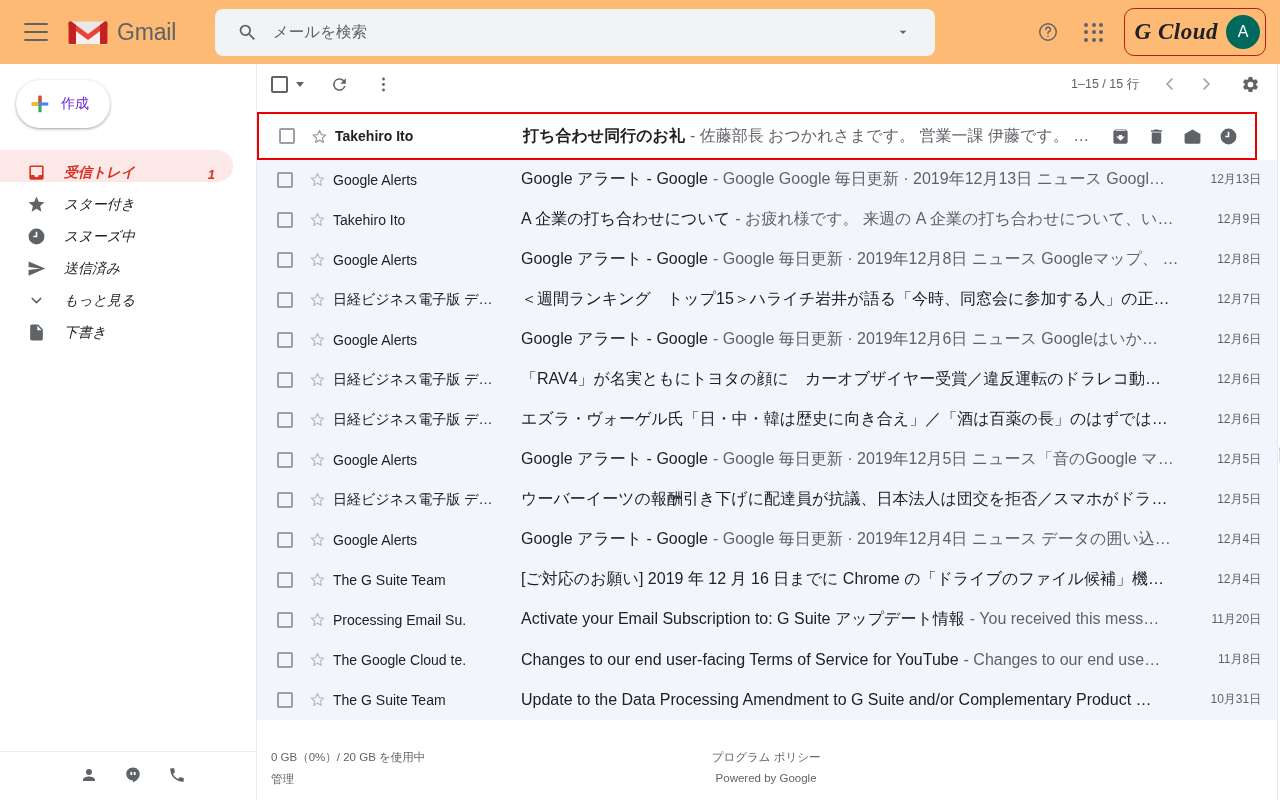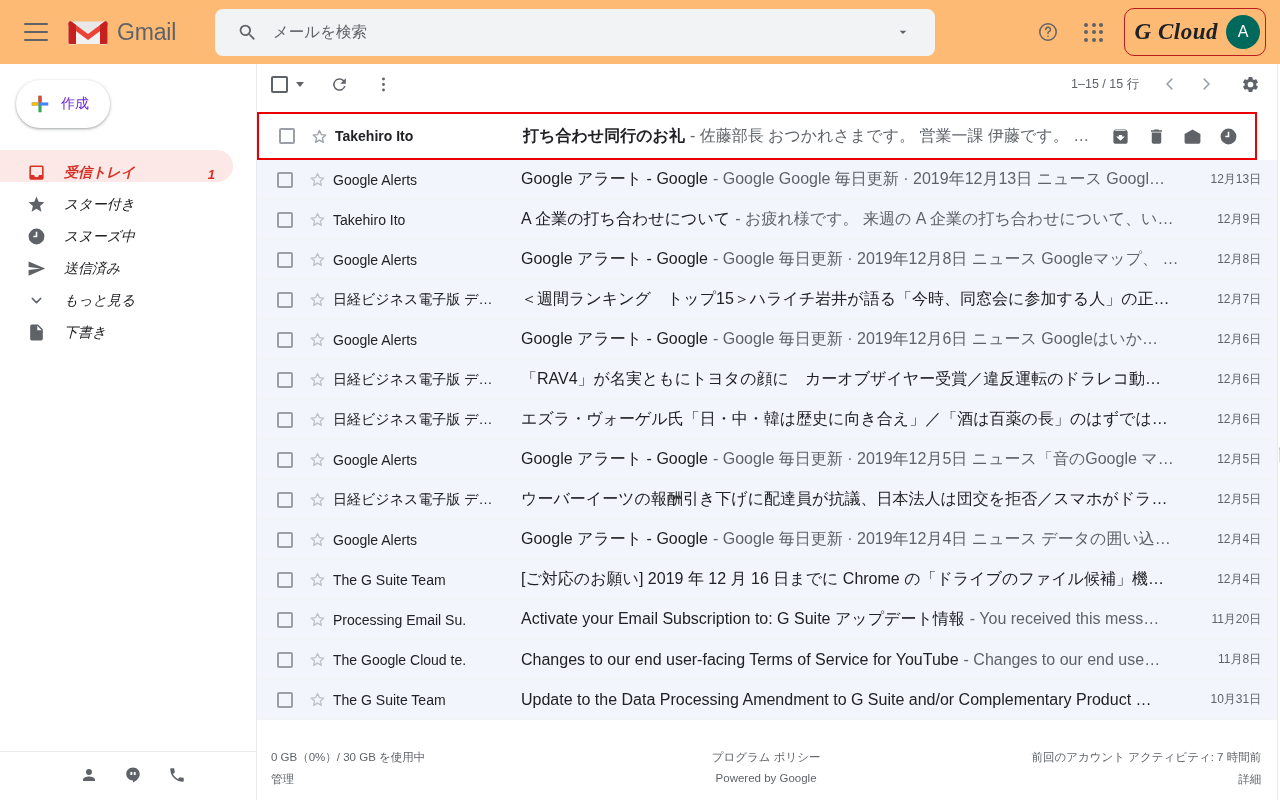--- a/index.html
+++ b/index.html
@@ -688,30 +688,26 @@
         <span class="row-subject-wrap">
           <span class="row-subject">Update to the Data Processing Amendment to G Suite and/or Complementary Product …</span>
           <span class="row-snippet"></span>
         </span>
         <span class="row-date">10月31日</span>
       </div>
     </div>
 
     <div class="list-footer">
       <div class="lf-col lf-left">
-        <span>0 GB（0%）/ 30 GB を使用中</span>
+        <span>0 GB（0%）/ 20 GB を使用中</span>
         <span class="lf-link">管理</span>
       </div>
       <div class="lf-col lf-mid">
         <span class="lf-link">プログラム ポリシー</span>
         <span>Powered by Google</span>
-      </div>
-      <div class="lf-col lf-right">
-        <span>前回のアカウント アクティビティ: 7 時間前</span>
-        <span class="lf-link">詳細</span>
       </div>
     </div>
   </div>
 
   <div class="right-rail">
     <span class="rail-icon">
       <svg width="21" height="21" viewBox="0 0 24 24">
         <rect x="2" y="3" width="20" height="19" rx="2" fill="#4285f4"></rect>
         <rect x="2" y="3" width="20" height="5" rx="2" fill="#1a73e8"></rect>
         <rect x="4" y="9" width="16" height="11" rx="1" fill="#fff"></rect>

